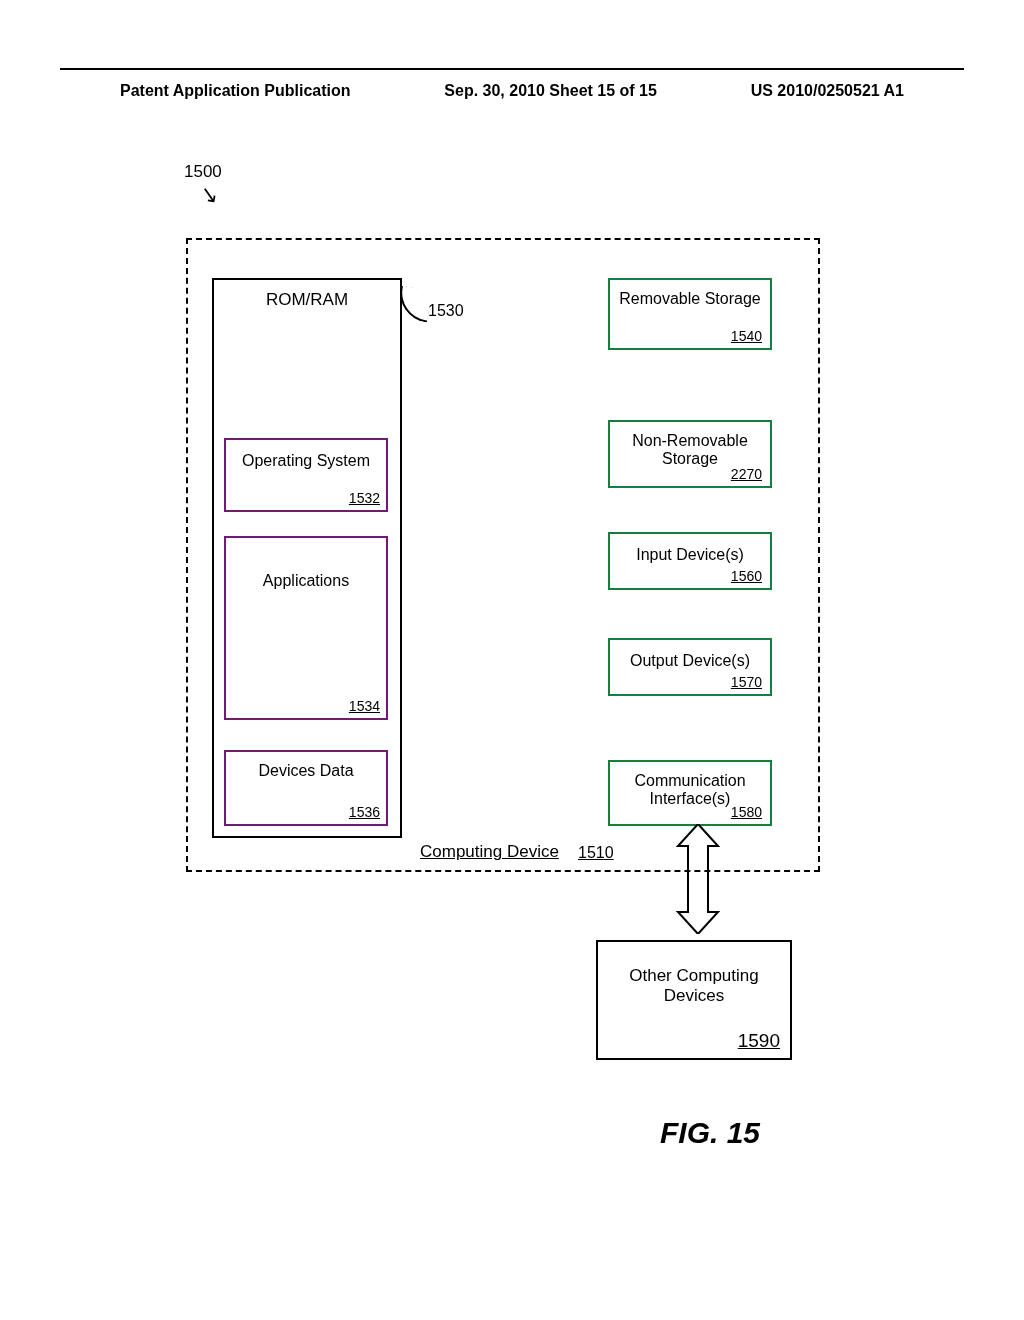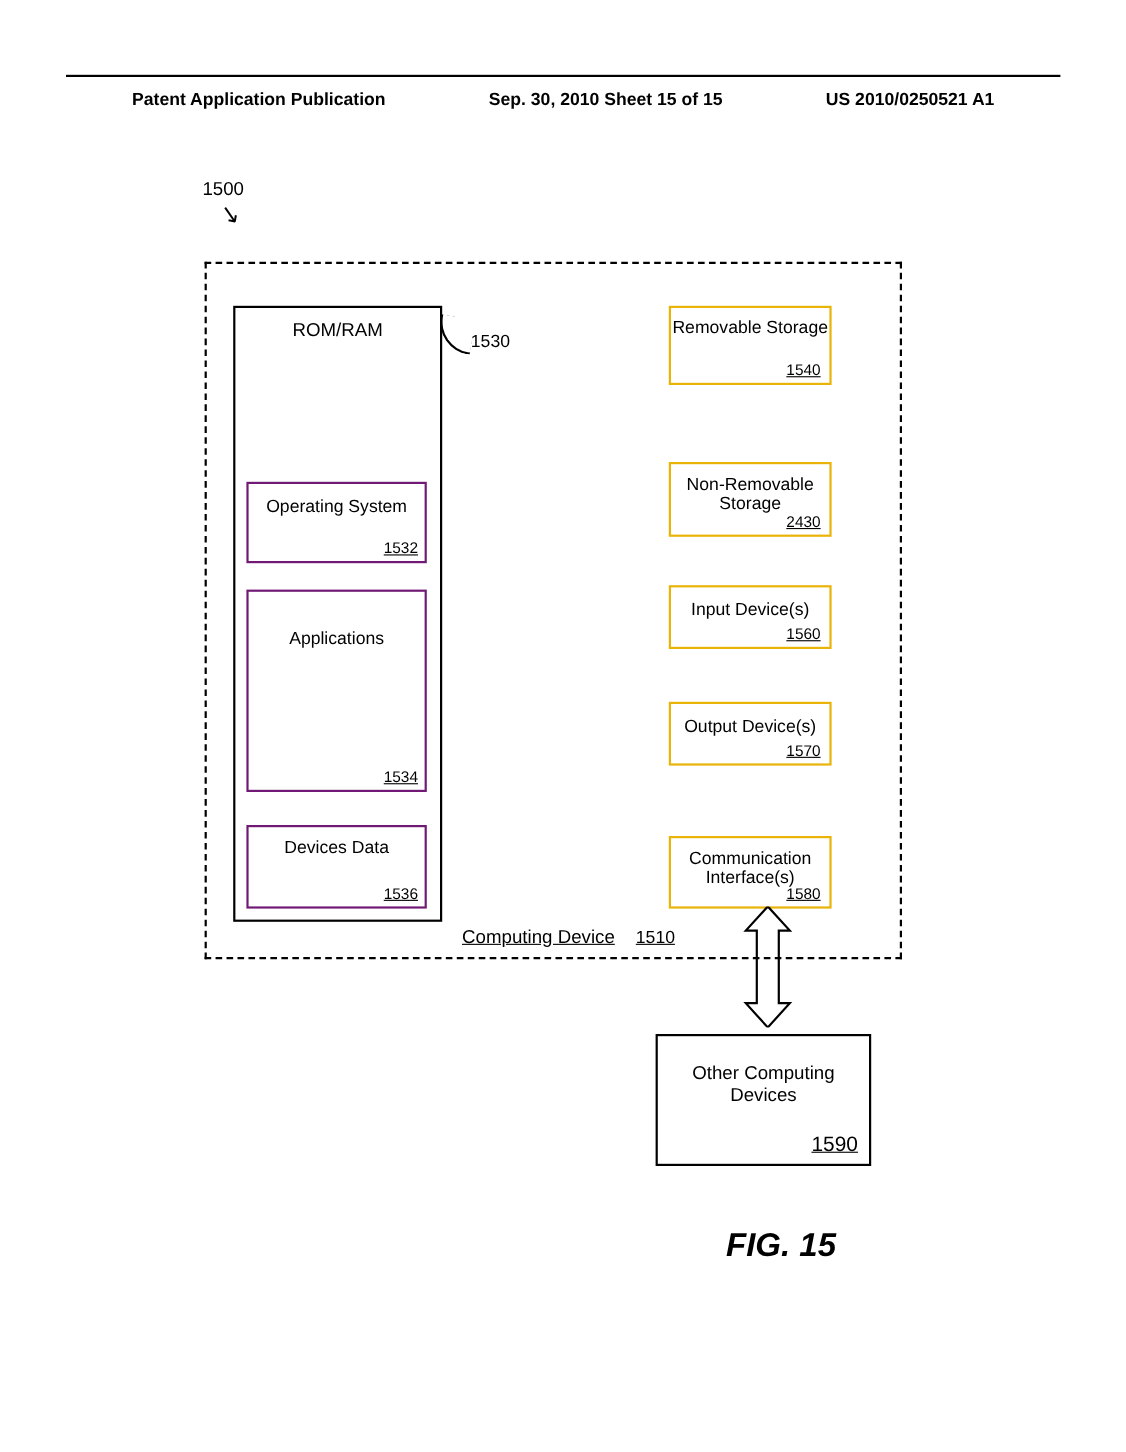--- a/index.html
+++ b/index.html
@@ -146,22 +146,22 @@
     border: 2px solid #000;
     border-right: none;
     border-top: none;
     border-radius: 0 0 0 30px;
     transform: rotate(10deg);
   }
   
   .rbox {
     position: absolute;
     left: 420px;
-    width: 148px;
-    border: 2px solid #eab308;
+    width: 164px;
+    border: 2px solid #15803d;
     text-align: center;
     font-size: 16px;
     box-sizing: border-box;
     padding-top: 10px;
   }
   .rbox .ref {
     position: absolute;
     right: 8px;
     bottom: 4px;
     font-size: 14px;
@@ -246,21 +246,21 @@
     </div>
   </div>
 
 
   <div class="rbox removable">
     <span>Removable Storage</span>
     <span class="ref">1540</span>
   </div>
   <div class="rbox nonremovable">
     <span>Non-Removable Storage</span>
-    <span class="ref">2430</span>
+    <span class="ref">2270</span>
   </div>
   <div class="rbox inputdev">
     <span>Input Device(s)</span>
     <span class="ref">1560</span>
   </div>
   <div class="rbox outputdev">
     <span>Output Device(s)</span>
     <span class="ref">1570</span>
   </div>
   <div class="rbox comm">

